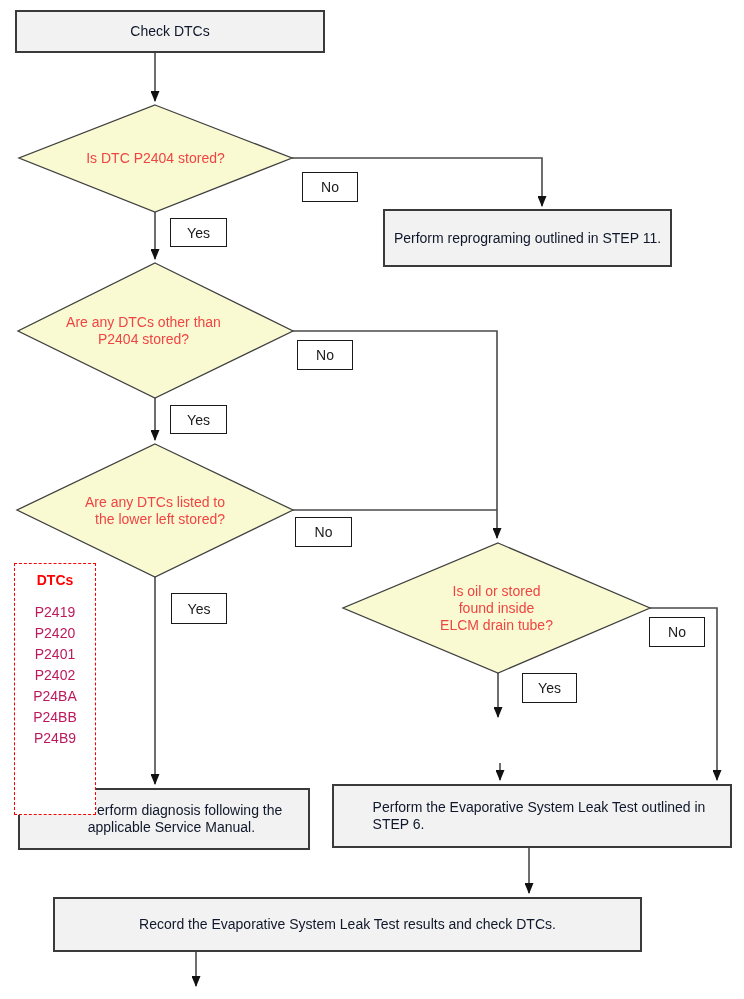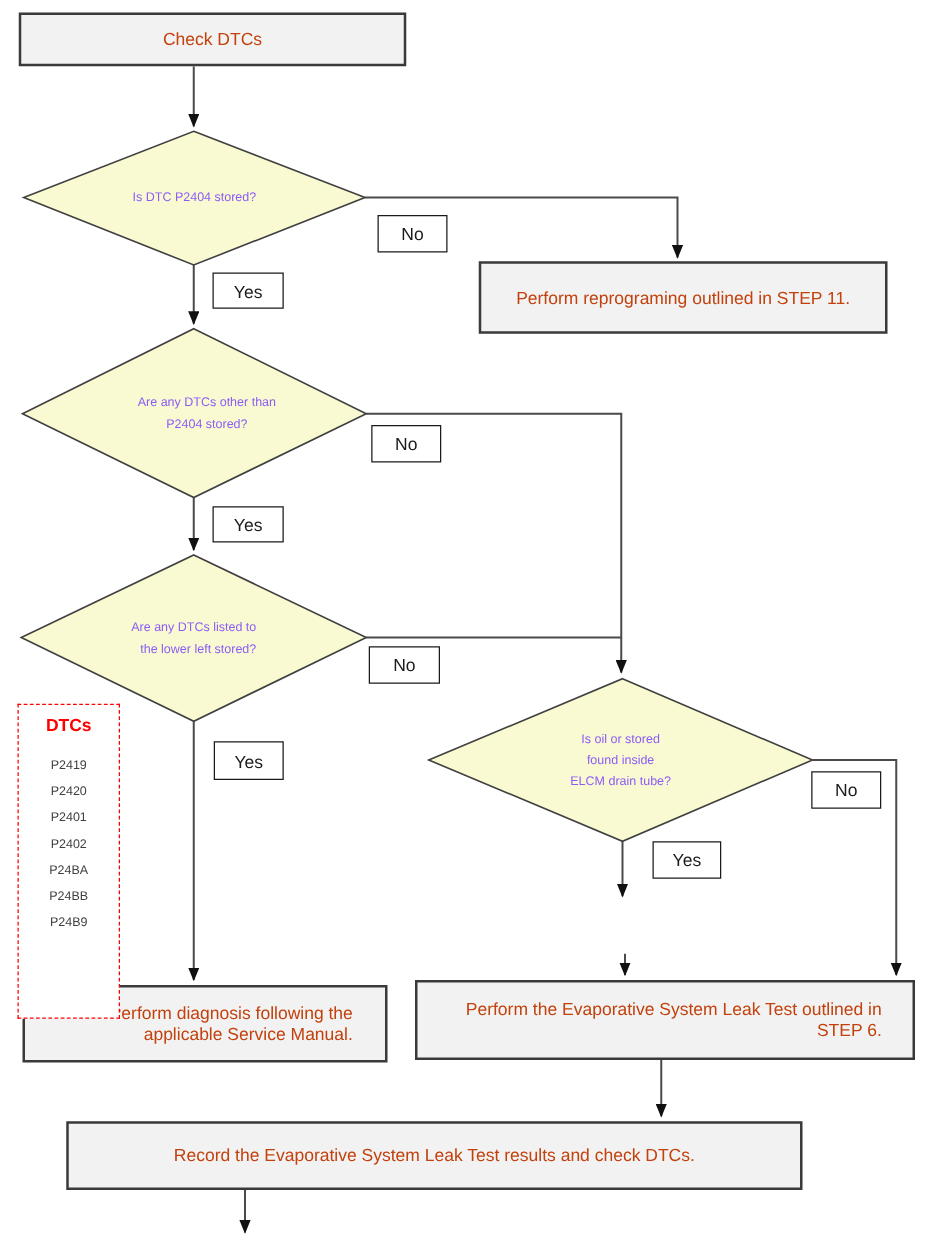--- a/index.html
+++ b/index.html
@@ -21,24 +21,24 @@
     width: 744px;
     height: 999px;
   }
   .process-box {
     position: absolute;
     background: #f2f2f2;
     border: 2px solid #3a3a3a;
     display: flex;
     align-items: center;
     justify-content: center;
-    text-align: right;
+    text-align: left;
     font-size: 14px;
     line-height: 17px;
-    color: #c2410c;
+    color: #0f172a;
     white-space: pre-line;
     box-sizing: border-box;
     padding: 2px 6px;
   }
   .label-box {
     position: absolute;
     background: #ffffff;
     border: 1.5px solid #1a1a1a;
     display: flex;
     align-items: center;
@@ -46,23 +46,23 @@
     font-size: 14px;
     color: #1a1a1a;
     box-sizing: border-box;
   }
   .diamond-text {
     position: absolute;
     display: flex;
     align-items: center;
     justify-content: center;
     text-align: center;
-    font-size: 10px;
+    font-size: 14px;
     line-height: 17px;
-    color: #8b5cf6;
+    color: #ef4444;
     white-space: pre-line;
     pointer-events: none;
   }
   .dtc-box {
     position: absolute;
     left: 14px; top: 563px;
     width: 82px; height: 252px;
     border: 1.5px dashed #ff0000;
     background: #ffffff;
     box-sizing: border-box;
@@ -72,23 +72,23 @@
     margin-top: 7px;
     font-size: 14px;
     font-weight: bold;
     color: #ff0000;
     line-height: 18px;
   }
   .dtc-codes {
     margin-top: 13px;
   }
   .dtc-code {
-    font-size: 10px;
+    font-size: 14px;
     line-height: 21px;
-    color: #404040;
+    color: #be185d;
   }
 </style>
 </head>
 <body>
 
 <div class="canvas">
 
   <svg class="connectors" viewBox="0 0 744 999" xmlns="http://www.w3.org/2000/svg">
     <defs>
       <marker id="arrow" markerUnits="userSpaceOnUse" markerWidth="11" markerHeight="9" refX="10" refY="4.5" orient="auto">
@@ -114,34 +114,34 @@
     <g fill="#fafad2" stroke="#404040" stroke-width="1.3">
       <polygon points="155,105 292,158 155,212 19,158"></polygon>
       <polygon points="155,263 293,331 155,398 18,331"></polygon>
       <polygon points="155,444 293,510 155,577 17,510"></polygon>
       <polygon points="498,543 650,608 498,673 343,608"></polygon>
     </g>
   </svg>
 
   <div class="process-box" style="left:15px; top:10px; width:310px; height:43px;">Check DTCs</div>
 
-  <div class="process-box" style="left:383px; top:209px; width:327px; height:58px;">Perform reprograming outlined in STEP 11.</div>
+  <div class="process-box" style="left:383px; top:209px; width:289px; height:58px;">Perform reprograming outlined in STEP 11.</div>
 
   <div class="process-box" style="left:18px; top:788px; width:292px; height:62px;padding-left:48px;">Perform diagnosis following the
 applicable Service Manual.</div>
 
 
   <div class="process-box" style="left:332px; top:784px; width:400px; height:64px;padding-left:20px;">Perform the Evaporative System Leak Test outlined in
 STEP 6.</div>
 
   <div class="process-box" style="left:53px; top:897px; width:589px; height:55px;">Record the Evaporative System Leak Test results and check DTCs.</div>
 
   <div class="diamond-text" style="left:19px; top:105px; width:273px; height:107px;">Is DTC P2404 stored?</div>
 
-  <div class="diamond-text" style="left:28px; top:263px; width:275px; height:135px;">Are any DTCs other than
+  <div class="diamond-text" style="left:6px; top:263px; width:275px; height:135px;">Are any DTCs other than
 P2404 stored?</div>
 
   <div class="diamond-text" style="left:17px; top:444px; width:276px; height:133px;text-align:right;">Are any DTCs listed to
 the lower left stored?</div>
 
   <div class="diamond-text" style="left:343px; top:543px; width:307px; height:130px;">Is oil or stored
 found inside
 ELCM drain tube?</div>
 
   <div class="label-box" style="left:302px; top:172px; width:56px; height:30px;">No</div>

